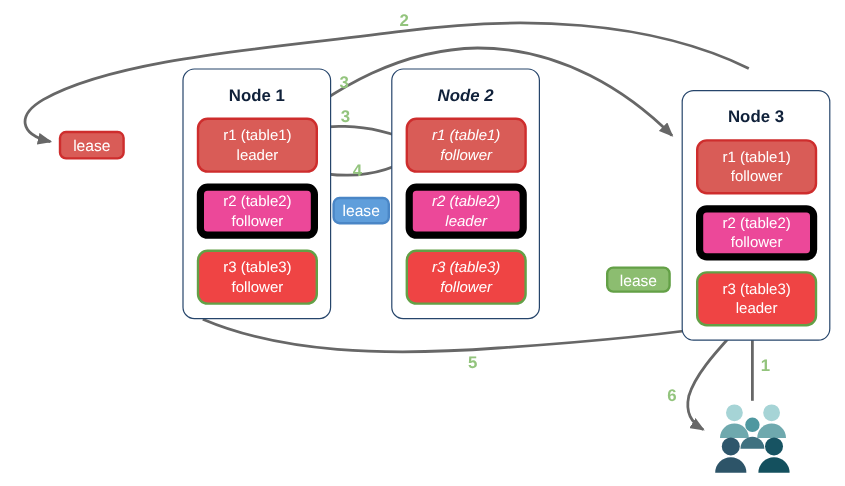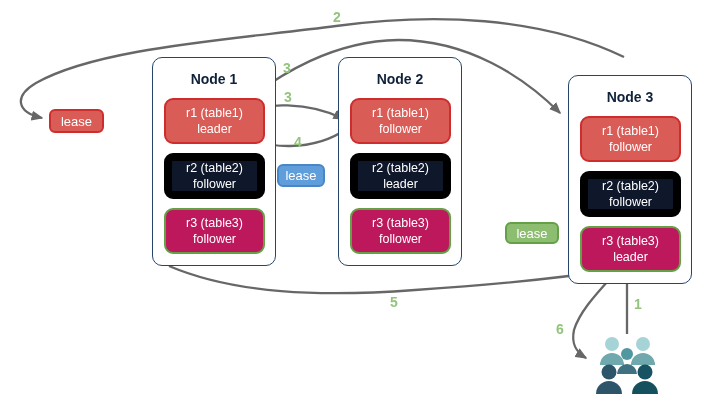--- a/index.html
+++ b/index.html
@@ -13,22 +13,22 @@
   }
   .node-title{
     margin-top:13px;text-align:center;font-size:14px;font-weight:bold;color:#10213a;
   }
   .replica{
     position:absolute;left:11px;width:101px;height:46px;border-radius:9px;
     box-sizing:border-box;display:flex;flex-direction:column;align-items:center;
     justify-content:center;color:#ffffff;font-size:12.5px;line-height:1.32;
   }
   .replica.c-red{background:#d95c57;border:2px solid #ce2d2d;}
-  .replica.c-blue{background:#0f172a;border:8px solid #000000;}
-  .replica.c-green{background:#be185d;border:2px solid #63a046;}
+  .replica.c-blue{background:#ec4899;border:6px solid #000000;}
+  .replica.c-green{background:#ef4444;border:2px solid #63a046;}
   .r-top{top:40px;} .r-mid{top:95px;} .r-bot{top:150px;}
   .lease{
     position:absolute;box-sizing:border-box;border-radius:6px;color:#ffffff;
     font-size:13px;display:flex;align-items:center;justify-content:center;
   }
   .lease.c-red{background:#d95c57;border:2px solid #ce2d2d;left:49px;top:109px;width:55px;height:24px;}
   .lease.c-blue{background:#5f9edb;border:2px solid #4a86c6;left:277px;top:164px;width:48px;height:23px;}
   .lease.c-green{background:#8cbd70;border:2px solid #63a046;left:505px;top:222px;width:54px;height:22px;}
   .step{
     position:absolute;color:#93c47d;font-size:14px;font-weight:bold;
@@ -67,21 +67,21 @@
     <div class="replica c-blue r-mid">
       <span>r2 (table2)</span>
       <span>follower</span>
     </div>
     <div class="replica c-green r-bot">
       <span>r3 (table3)</span>
       <span>follower</span>
     </div>
   </div>
 
-  <div class="node" style="left:338px;top:57px;">
+  <div class="node" style="left:326px;top:57px;font-style:italic;">
     <div class="node-title">Node 2</div>
     <div class="replica c-red r-top">
       <span>r1 (table1)</span>
       <span>follower</span>
     </div>
     <div class="replica c-blue r-mid">
       <span>r2 (table2)</span>
       <span>leader</span>
     </div>
     <div class="replica c-green r-bot">

